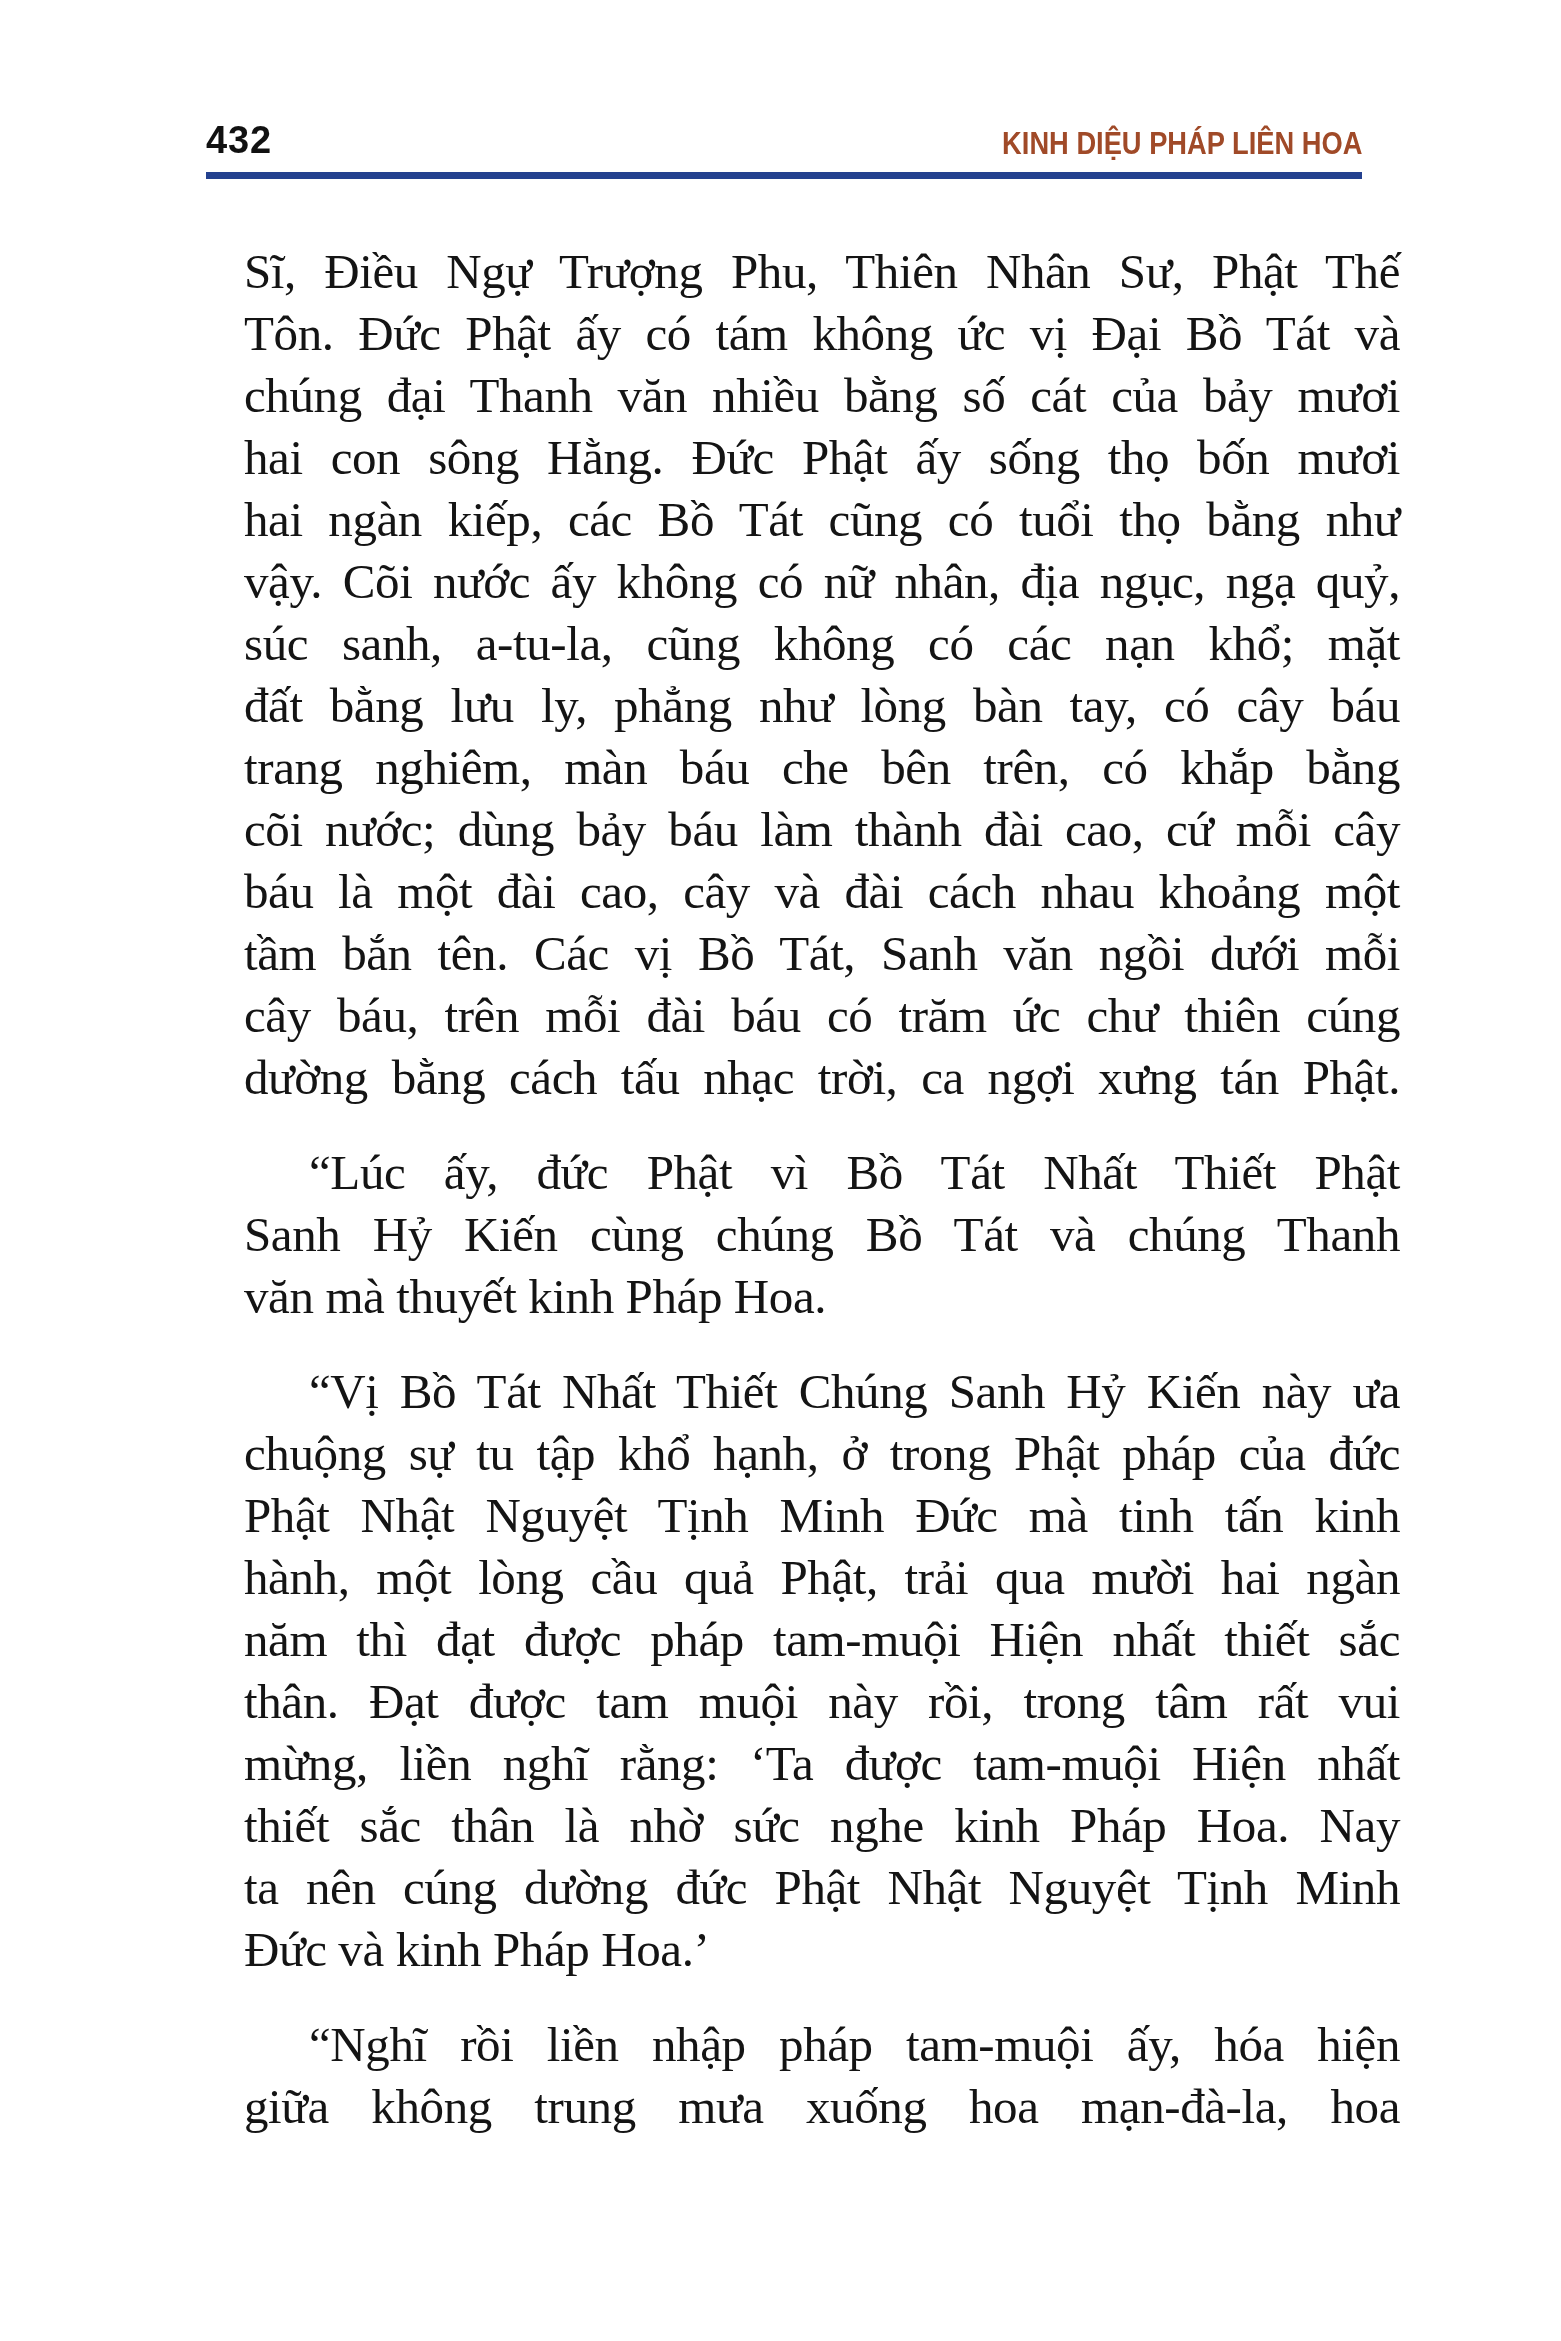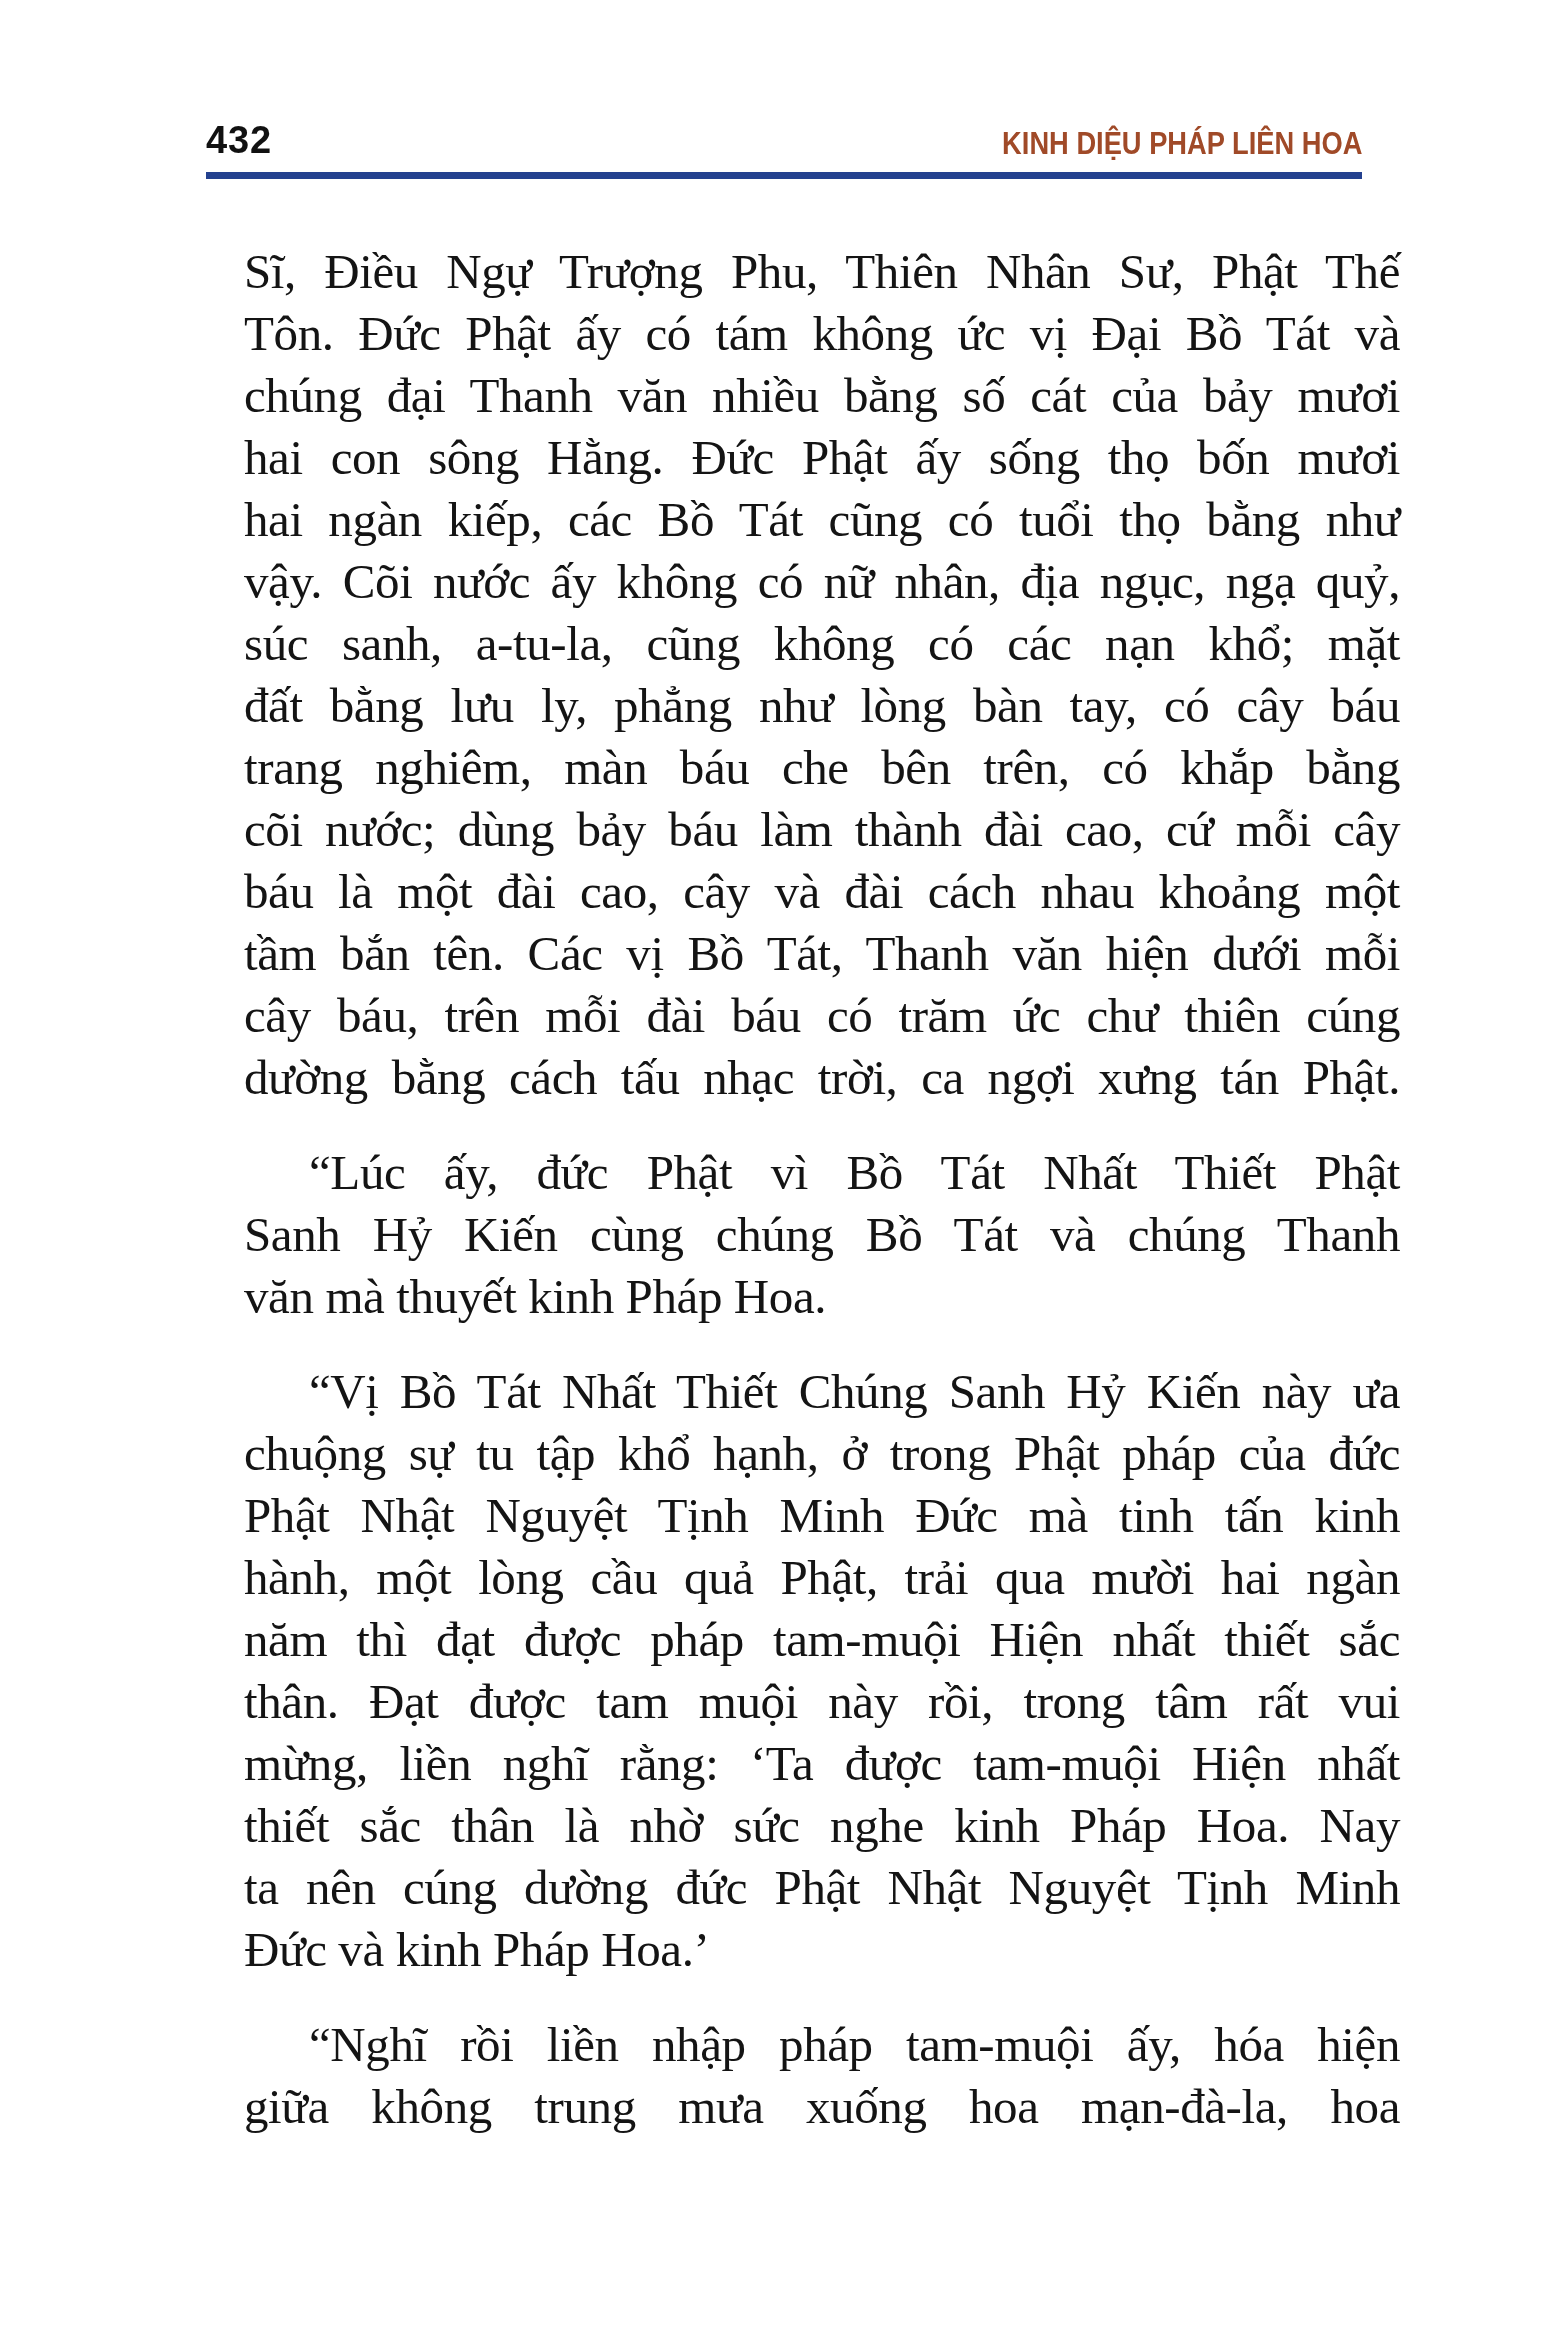--- a/index.html
+++ b/index.html
@@ -82,21 +82,21 @@
         <div class="line">Tôn. Đức Phật ấy có tám không ức vị Đại Bồ Tát và</div>
         <div class="line">chúng đại Thanh văn nhiều bằng số cát của bảy mươi</div>
         <div class="line">hai con sông Hằng. Đức Phật ấy sống thọ bốn mươi</div>
         <div class="line">hai ngàn kiếp, các Bồ Tát cũng có tuổi thọ bằng như</div>
         <div class="line">vậy. Cõi nước ấy không có nữ nhân, địa ngục, ngạ quỷ,</div>
         <div class="line">súc sanh, a-tu-la, cũng không có các nạn khổ; mặt</div>
         <div class="line">đất bằng lưu ly, phẳng như lòng bàn tay, có cây báu</div>
         <div class="line">trang nghiêm, màn báu che bên trên, có khắp bằng</div>
         <div class="line">cõi nước; dùng bảy báu làm thành đài cao, cứ mỗi cây</div>
         <div class="line">báu là một đài cao, cây và đài cách nhau khoảng một</div>
-        <div class="line">tầm bắn tên. Các vị Bồ Tát, Thanh văn hiện dưới mỗi</div>
+        <div class="line">tầm bắn tên. Các vị Bồ Tát, Sanh văn ngồi dưới mỗi</div>
         <div class="line">cây báu, trên mỗi đài báu có trăm ức chư thiên cúng</div>
         <div class="line">dường bằng cách tấu nhạc trời, ca ngợi xưng tán Phật.</div>
       </div>
       <div class="paragraph indented">
         <div class="line">“Lúc ấy, đức Phật vì Bồ Tát Nhất Thiết Phật</div>
         <div class="line">Sanh Hỷ Kiến cùng chúng Bồ Tát và chúng Thanh</div>
         <div class="line last">văn mà thuyết kinh Pháp Hoa.</div>
       </div>
       <div class="paragraph indented">
         <div class="line">“Vị Bồ Tát Nhất Thiết Chúng Sanh Hỷ Kiến này ưa</div>

